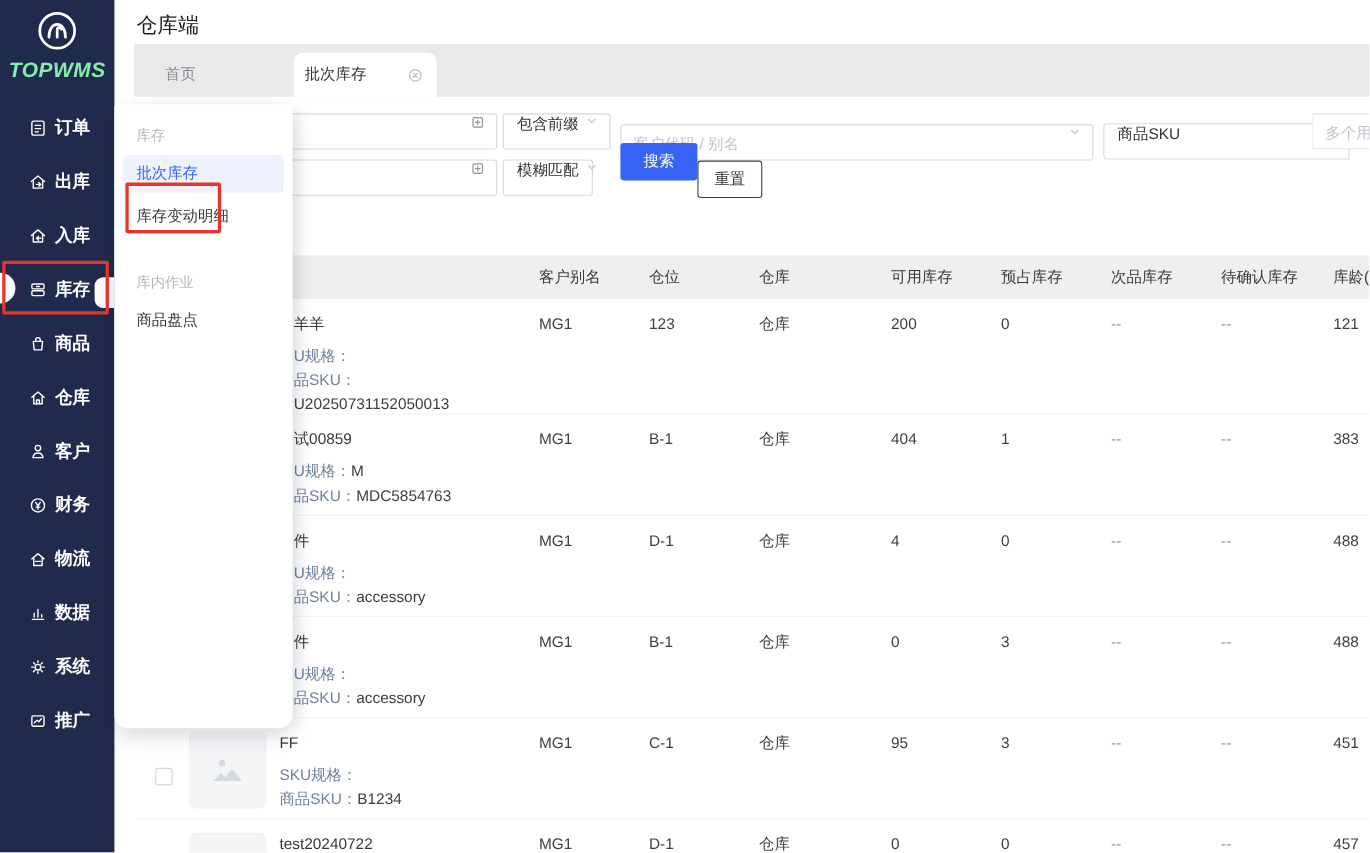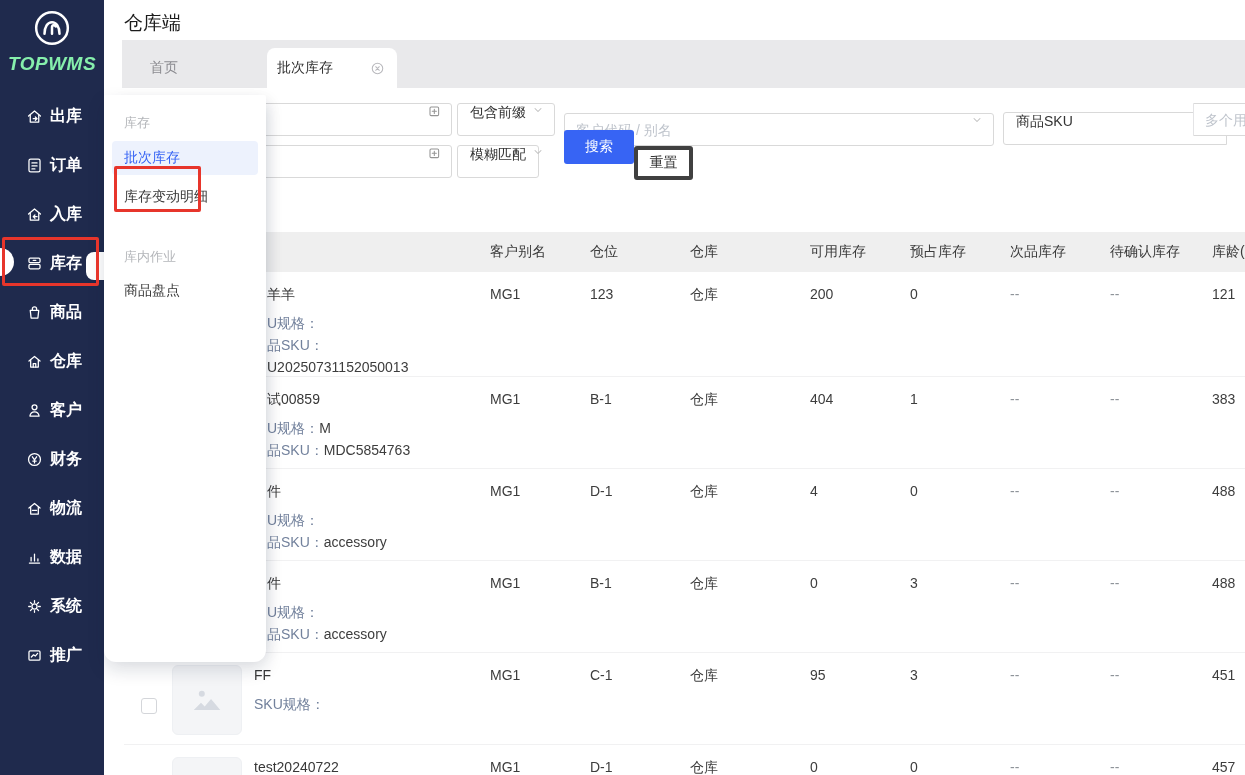--- a/index.html
+++ b/index.html
@@ -45,21 +45,21 @@
   #f-input-a{left:180px;top:103px;width:272px}
   #f-sel-prefix{left:457px;top:103px;width:98px}
   #f-customer{left:564px;top:113px;width:430px}
   #f-sku-sel{left:1003px;top:112px;width:224px;border-radius:3px 0 0 3px}
   #f-sku-input{left:1193px;top:103px;width:70px;border-left:1px solid #e4e4e6;border-radius:0 3px 3px 0}
   #f-input-b{left:180px;top:145px;width:272px}
   #f-sel-fuzzy{left:457px;top:145px;width:82px}
   .btn{position:absolute;height:34px;display:flex;align-items:center;justify-content:center;
     font-size:14px;border-radius:3px;cursor:pointer}
   #btn-search{left:564px;top:130px;width:70px;background:#3764f4;color:#fff}
-  #btn-reset{left:634px;top:146px;width:59px;background:#fff;border:4px solid #404040;color:#333}
+  #btn-reset{left:634px;top:146px;width:59px;background:#fff;border:1px solid #404040;color:#333}
 
   
   .table{position:absolute;left:124px;top:232px;width:1121px;font-size:14px}
   .grid{display:grid;grid-template-columns:36px 90px 220px 100px 100px 120px 100px 100px 100px 105px minmax(50px,1fr)}
   .thead{height:40px;background:#efefef;align-items:center;color:#3a3a3a}
   .thead>div{padding-left:20px;white-space:nowrap}
   .thead>div.h-age{padding-left:17px}
   .trow{border-bottom:1px solid #f1f1f2;align-items:start;background:#fff}
   .c{padding:11px 0 0 20px;line-height:22px;white-space:nowrap}
   .c.age{padding-left:17px}
@@ -100,35 +100,35 @@
       <svg viewBox="0 0 48 48">
         <circle cx="24" cy="24" r="19" stroke="#fff" stroke-width="3" fill="none"></circle>
         <path d="M15 31c0-9 4-14 9-14s9 5 9 14M24 31v-8c0-3 3.5-3 4.5-.8" stroke="#fff" stroke-width="3" fill="none" stroke-linecap="round"></path>
       </svg>
       <div class="logo-text">TOPWMS</div>
     </div>
     <nav class="nav">
         <div class="nav-item">
           <span class="nav-icon">
             <svg viewBox="0 0 20 20">
+              <rect x="3.5" y="2.5" width="13" height="15" rx="2"></rect>
+              <path d="M7 7h6M7 10.5h6M7 14h3.5"></path>
+            </svg>
+          </span>
+          <span>订单</span>
+        </div>
+        <div class="nav-item">
+          <span class="nav-icon">
+            <svg viewBox="0 0 20 20">
               <path d="M3 9.5 10 3.5 17 9.5"></path>
               <path d="M5 8.5v8h10v-8"></path>
               <path d="M8.5 12.5h4.5m-2-2 2 2-2 2"></path>
             </svg>
           </span>
           <span>出库</span>
-        </div>
-        <div class="nav-item">
-          <span class="nav-icon">
-            <svg viewBox="0 0 20 20">
-              <rect x="3.5" y="2.5" width="13" height="15" rx="2"></rect>
-              <path d="M7 7h6M7 10.5h6M7 14h3.5"></path>
-            </svg>
-          </span>
-          <span>订单</span>
         </div>
         <div class="nav-item">
           <span class="nav-icon">
             <svg viewBox="0 0 20 20">
               <path d="M3 9.5 10 3.5 17 9.5"></path>
               <path d="M5 8.5v8h10v-8"></path>
               <path d="M13 12.5H8.5m2-2-2 2 2 2"></path>
             </svg>
           </span>
           <span>入库</span>
@@ -424,20 +424,21 @@
             <div class="img-ph">
               <span><svg viewBox="0 0 26 22">
                   <circle cx="8.5" cy="6.5" r="2.6" fill="#d6dae1"></circle>
                   <path d="M1.5 20.5h23l-8-9.5-5.5 6.5-3.2-3.2z" fill="#d6dae1"></path>
                 </svg></span>
             </div>
           </div>
           <div class="prod">
             <div class="pname">FF</div>
             <div class="pline"><span class="pl-label">SKU规格：</span><span class="pl-value"></span></div>
+            <div class="pline"><span class="pl-label">商品SKU：</span><span class="pl-value">B1234</span></div>
           </div>
           <div class="c">MG1</div>
           <div class="c">C-1</div>
           <div class="c">仓库</div>
           <div class="c">95</div>
           <div class="c">3</div>
           <div class="c dim">--</div>
           <div class="c dim">--</div>
           <div class="c age">451</div>
         </div>

